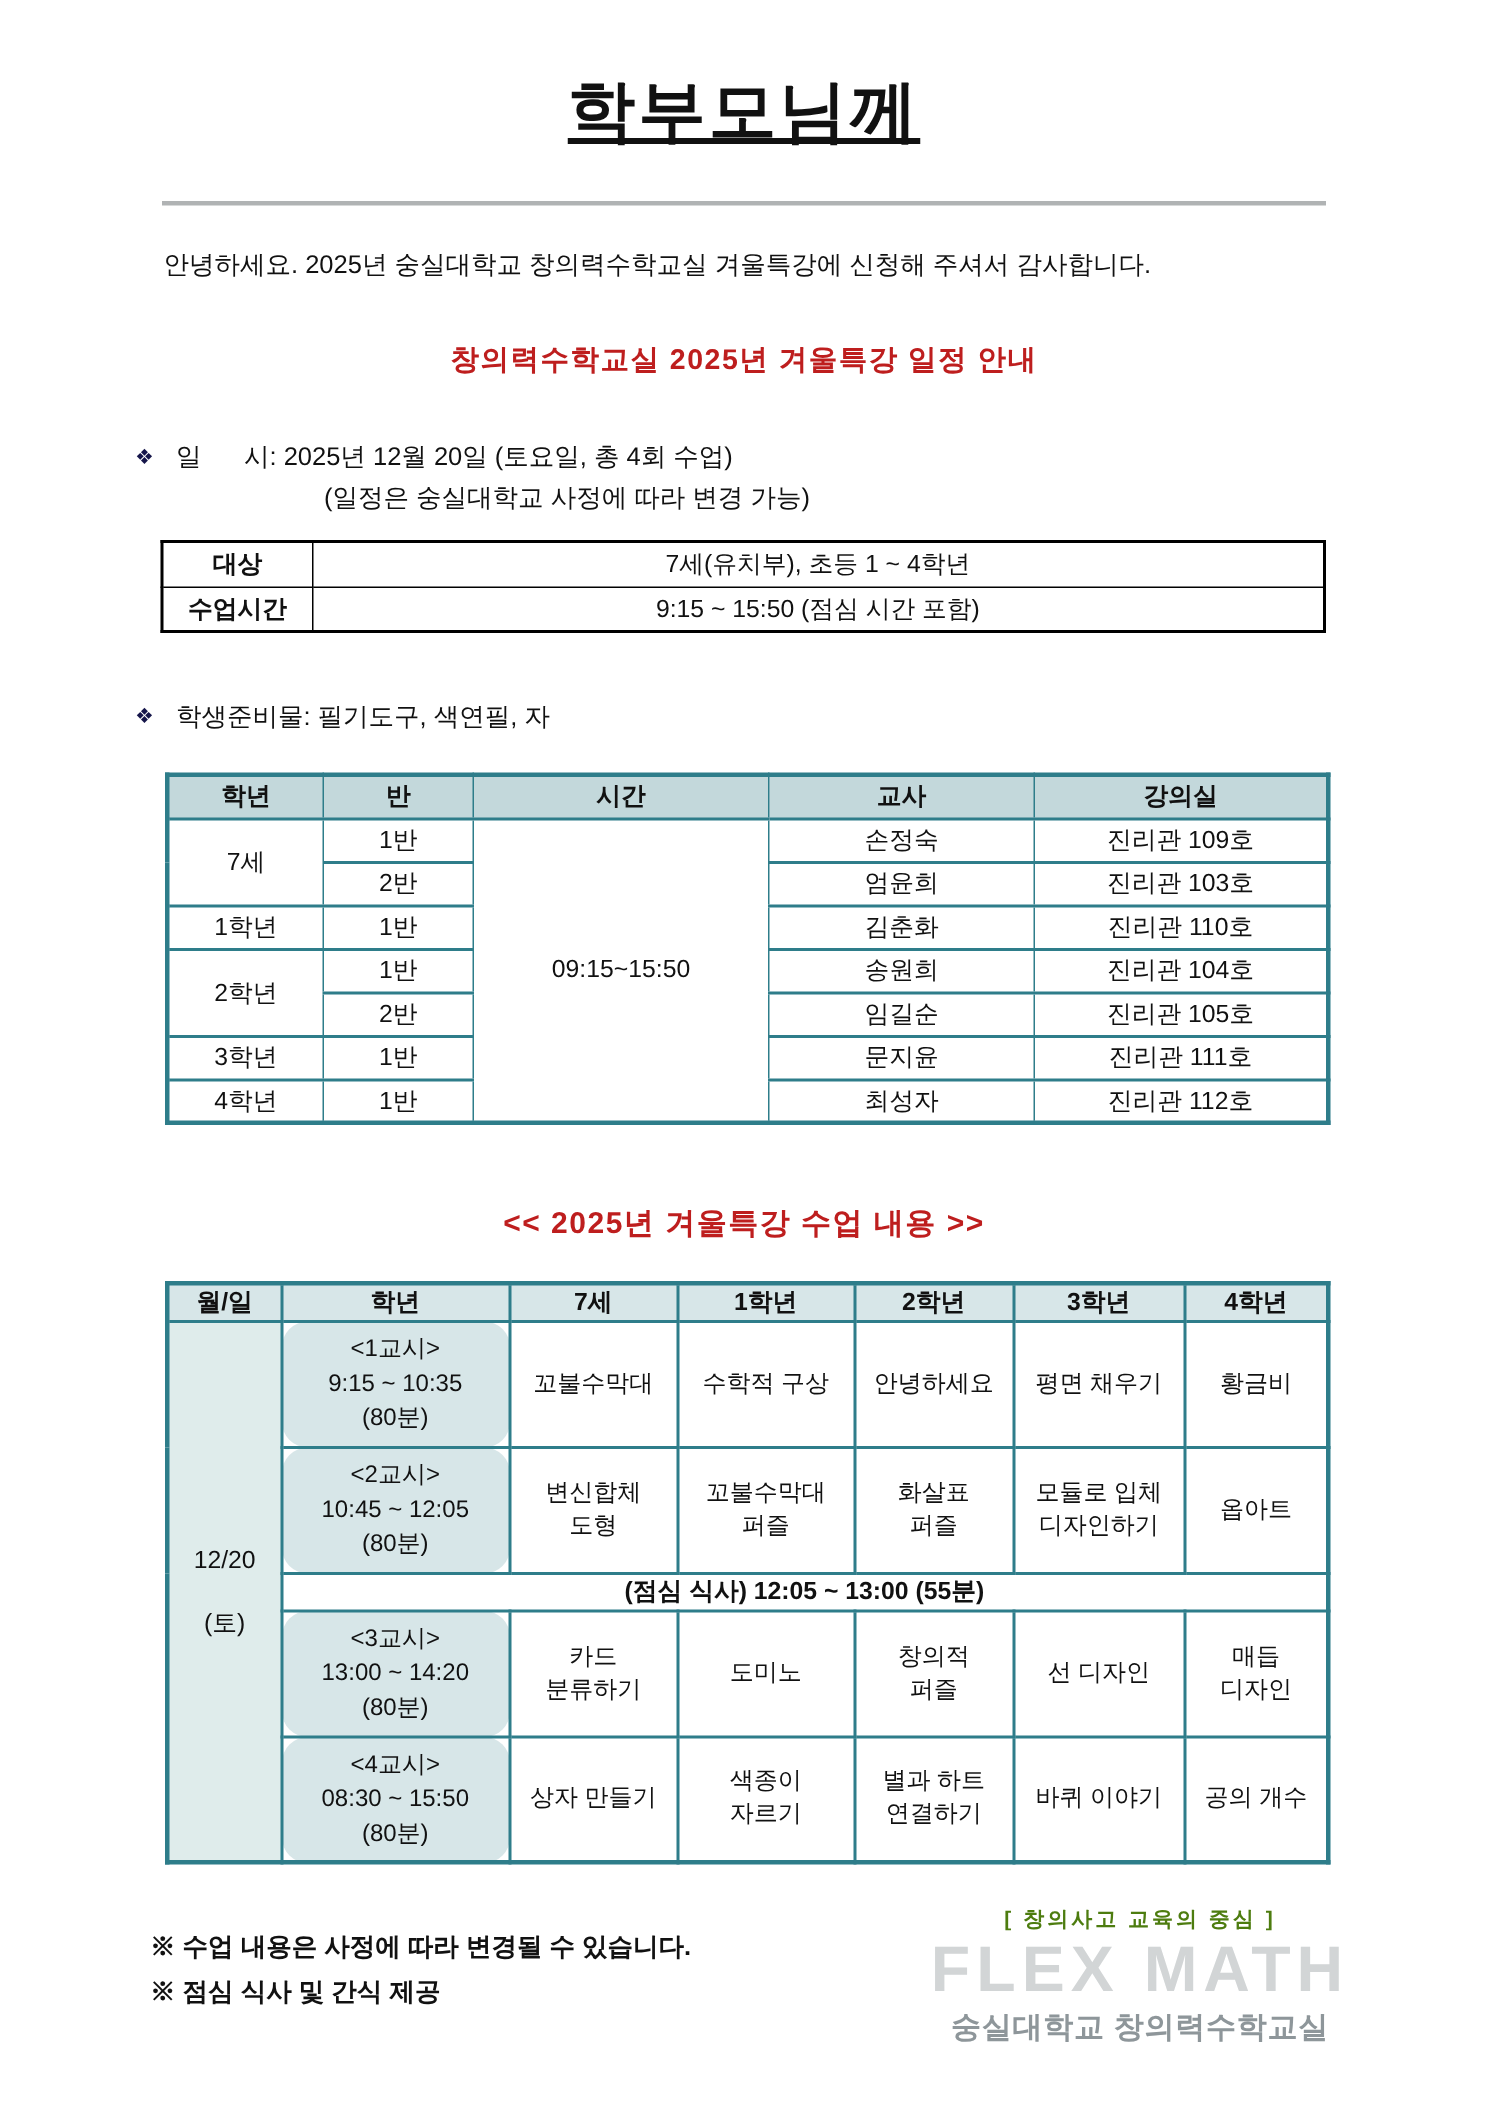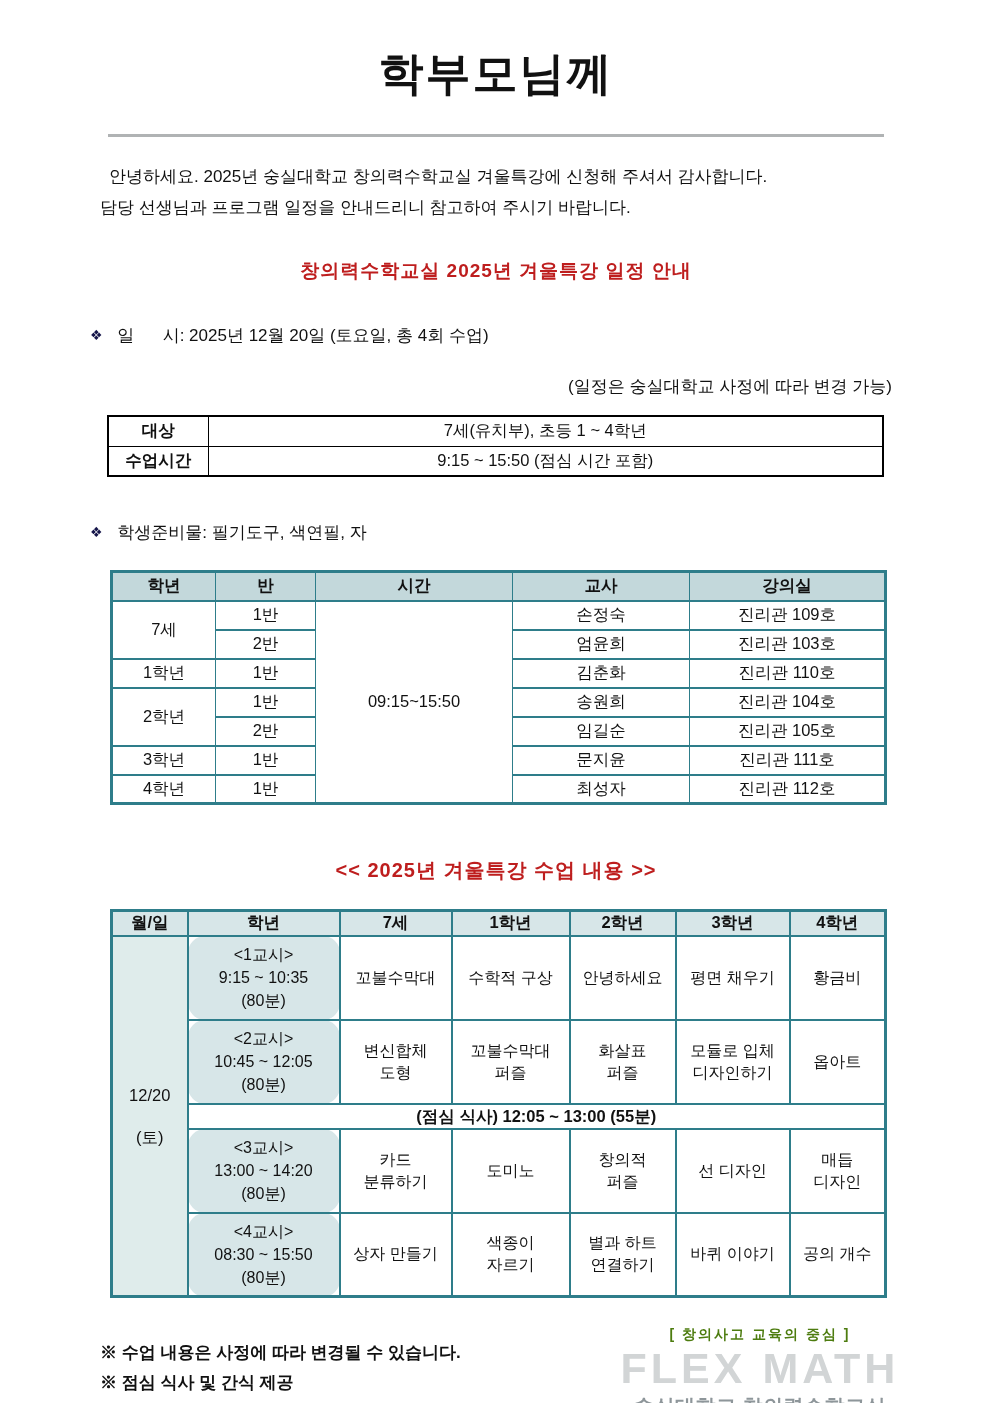--- a/index.html
+++ b/index.html
@@ -19,20 +19,21 @@
     color:var(--ink);
   }
   .page{padding:36px 100px 0 100px;}
 
   .doc-title{
     text-align:center;
     font-size:45px;
     font-weight:bold;
     letter-spacing:2px;
     margin-top:8px;
+    text-decoration:underline;
   }
   .title-divider{
     height:3px;
     background:#b0b3b4;
     margin:30px 8px 0 8px;
   }
   .greeting{
     margin-top:24px;
     font-size:17px;
     line-height:31px;
@@ -55,24 +56,23 @@
     margin-left:-10px;
   }
   .bullet{
     color:#15154a;
     font-size:14px;
     margin-right:10px;
     vertical-align:1px;
   }
   .pre{white-space:pre;}
   .date-note{
-    margin-top:28px;
+    margin-top:4px;
     margin-left:116px;
     font-size:17px;
-    text-align:right;
   }
 
   table{border-collapse:collapse;table-layout:fixed;}
 
   
   .info-table{
     width:777px;
     margin:17px 0 0 7px;
     border:2px solid #000;
     font-size:16.5px;
@@ -197,21 +197,20 @@
 </head>
 <body>
 
 <div class="page">
 
   <div class="doc-title">학부모님께</div>
   <div class="title-divider"></div>
 
   <div class="greeting">
     <div class="line1">안녕하세요. 2025년 숭실대학교 창의력수학교실 겨울특강에 신청해 주셔서 감사합니다.</div>
-    <div class="line2">담당 선생님과 프로그램 일정을 안내드리니 참고하여 주시기 바랍니다.</div>
   </div>
 
   <div class="red-heading">창의력수학교실 2025년 겨울특강 일정 안내</div>
 
   <div class="bullet-line">
     <span class="bullet">❖</span>
     <span class="pre">일      시:</span>
     <span>2025년 12월 20일 (토요일, 총 4회 수업)</span>
   </div>
   <div class="date-note">(일정은 숭실대학교 사정에 따라 변경 가능)</div>

